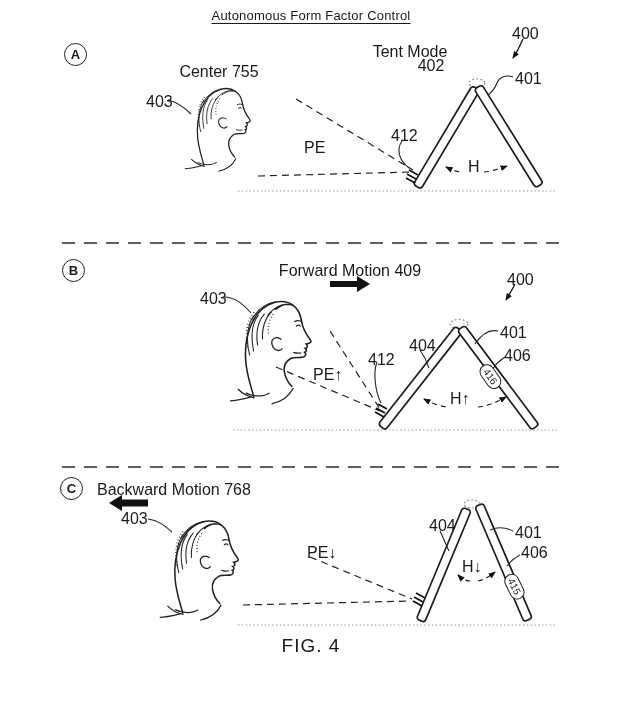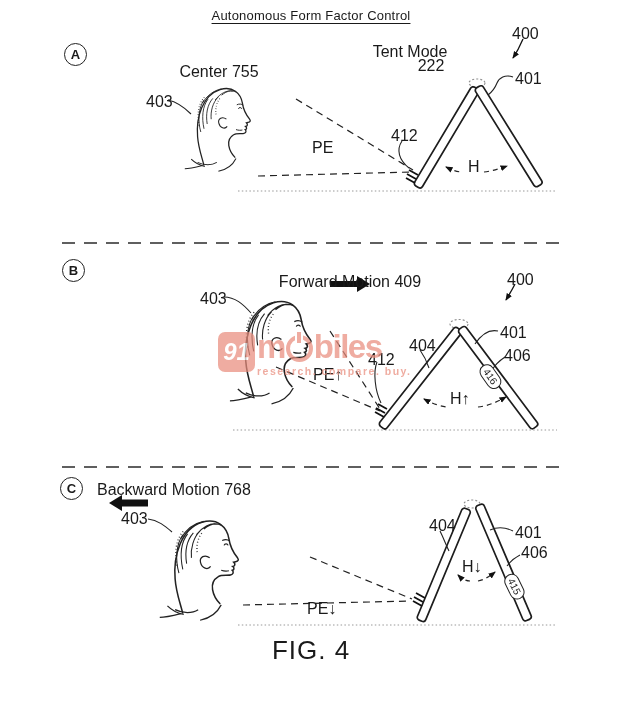--- a/index.html
+++ b/index.html
@@ -2,21 +2,21 @@
 <html><head>
 <meta charset="utf-8">
 <style>
   html,body{margin:0;padding:0;background:#fff;}
   .page{position:relative;width:644px;height:701px;background:#fff;overflow:hidden;
         font-family:Liberation Sans, sans-serif;color:#1a1a1a;}
   svg.art{position:absolute;left:0;top:0;z-index:1;}
   .lbl{position:absolute;z-index:2;font-size:16px;line-height:1.1;white-space:nowrap;color:#1a1a1a;}
   .ctr{transform:translateX(-50%);}
   .title{font-size:13px;font-weight:500;text-decoration:underline;text-underline-offset:3px;letter-spacing:.2px;}
-  .fig{font-size:26px;font-weight:500;letter-spacing:1px;}
+  .fig{font-size:19px;font-weight:500;letter-spacing:1px;}
   .circle-marker{position:absolute;z-index:2;width:21px;height:21px;border:1.6px solid #222;border-radius:50%;
         display:flex;align-items:center;justify-content:center;font-size:13px;font-weight:600;}
   .oval-tag{position:absolute;z-index:2;border:1.4px solid #222;border-radius:9px;background:#fff;
         font-size:10px;height:13px;line-height:13px;padding:0 4px;}
   .wm{position:absolute;left:218px;top:332px;z-index:3;opacity:.72;color:#e98d7d;display:flex;align-items:flex-start;}
   .wm-box{width:37px;height:40px;background:#e98d7d;border-radius:7px;color:#fff;display:flex;align-items:center;
         justify-content:center;font-size:24px;font-weight:700;font-style:italic;}
   .wm-right{margin-left:2px;}
   .wm-word{font-size:33px;font-weight:700;letter-spacing:-1.5px;line-height:30px;display:flex;align-items:center;}
   .wm-o{position:relative;display:inline-block;width:19px;height:19px;border:4px solid currentColor;
@@ -122,58 +122,47 @@
       <path d="M513,531 C505,527 497,527 490,530" fill="none" stroke="#222" stroke-width="1.1"></path>
       <path d="M520,555 C514,558 510,562 507,566" fill="none" stroke="#222" stroke-width="1.1"></path>
       <path d="M148,499.5 h-26 v-4.5 l-13,8 l13,8 v-4.5 h26 z" fill="#111"></path>
     </g>
   </svg>
 
   <div class="lbl ctr title" style="left:311px;top:9px;">Autonomous Form Factor Control</div>
 
   <div class="circle-marker" style="left:64px;top:43px;">A</div>
   <div class="lbl ctr" style="left:410px;top:43px;">Tent Mode</div>
-  <div class="lbl ctr" style="left:431px;top:57px;">222</div>
+  <div class="lbl ctr" style="left:431px;top:57px;">402</div>
   <div class="lbl" style="left:512px;top:25px;">400</div>
   <div class="lbl" style="left:515px;top:70px;">401</div>
   <div class="lbl ctr" style="left:219px;top:63px;">Center 755</div>
   <div class="lbl" style="left:146px;top:93px;">403</div>
   <div class="lbl" style="left:391px;top:127px;">412</div>
-  <div class="lbl" style="left:312px;top:139px;">PE</div>
+  <div class="lbl" style="left:304px;top:139px;">PE</div>
   <div class="lbl" style="left:468px;top:158px;">H</div>
 
   <div class="circle-marker" style="left:62px;top:259px;">B</div>
-  <div class="lbl ctr" style="left:350px;top:273px;">Forward Motion 409</div>
+  <div class="lbl ctr" style="left:350px;top:262px;">Forward Motion 409</div>
   <div class="lbl" style="left:507px;top:271px;">400</div>
   <div class="lbl" style="left:200px;top:290px;">403</div>
   <div class="lbl" style="left:500px;top:324px;">401</div>
   <div class="lbl" style="left:409px;top:337px;">404</div>
   <div class="lbl" style="left:504px;top:347px;">406</div>
   <div class="lbl" style="left:368px;top:351px;">412</div>
   <div class="lbl" style="left:313px;top:366px;text-align:right;">PE↑</div>
   <div class="lbl" style="left:450px;top:390px;">H↑</div>
   <div class="oval-tag" style="left:477px;top:369px;transform:rotate(55deg);">416</div>
 
   <div class="circle-marker" style="left:60px;top:477px;">C</div>
   <div class="lbl" style="left:97px;top:481px;">Backward Motion 768</div>
   <div class="lbl" style="left:121px;top:510px;">403</div>
   <div class="lbl" style="left:429px;top:517px;">404</div>
   <div class="lbl" style="left:515px;top:524px;">401</div>
   <div class="lbl" style="left:521px;top:544px;">406</div>
-  <div class="lbl" style="left:307px;top:600px;">PE↓</div>
+  <div class="lbl" style="left:307px;top:544px;">PE↓</div>
   <div class="lbl" style="left:462px;top:558px;">H↓</div>
   <div class="oval-tag" style="left:501px;top:579px;transform:rotate(64deg);">415</div>
 
   <div class="lbl ctr fig" style="left:311px;top:636px;">FIG. 4</div>
 
-  <div class="wm">
-    <div class="wm-box">91</div>
-    <div class="wm-right">
-      <div class="wm-word">
-        <span>m</span>
-        <span class="wm-o"></span>
-        <span>biles</span>
-      </div>
-      <div class="wm-tag">research. compare. buy.</div>
-    </div>
-  </div>
 
 </div>
 
 </body></html>

